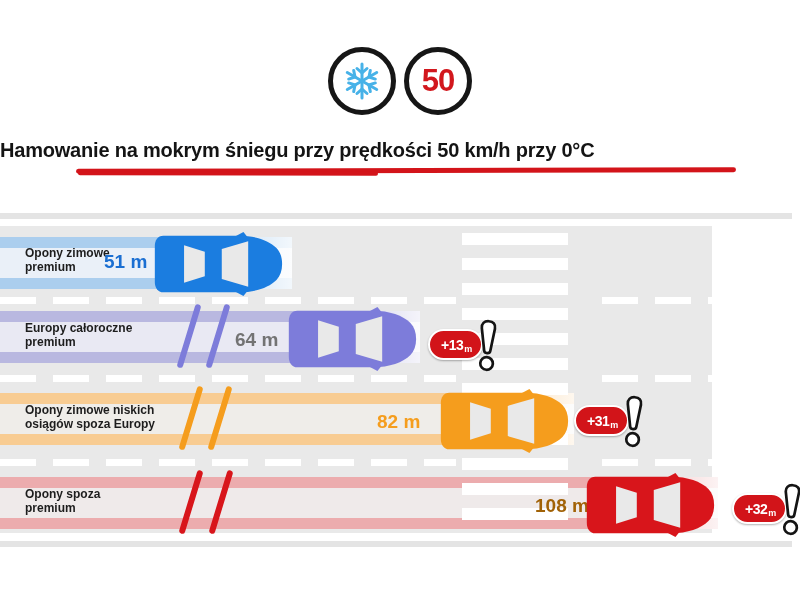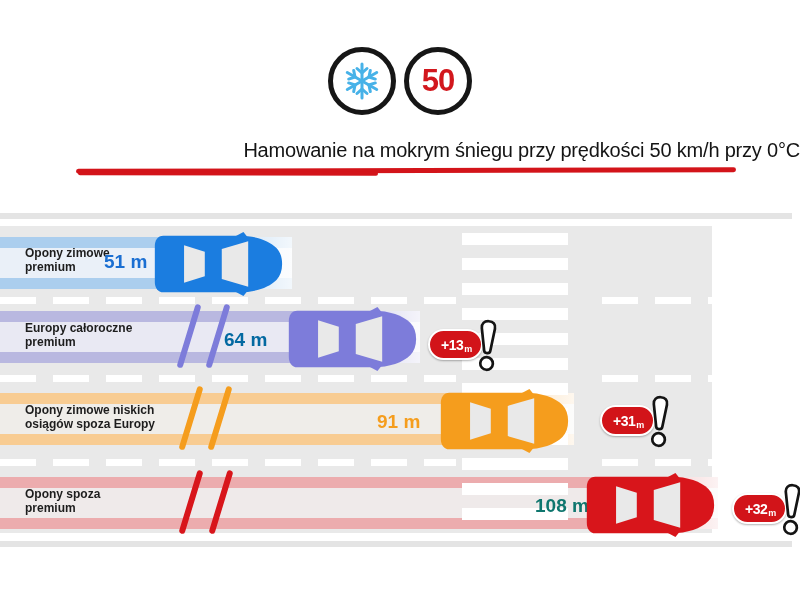--- a/index.html
+++ b/index.html
@@ -5,22 +5,22 @@
   html,body{margin:0;padding:0;background:#fff;}
   .stage{position:relative;width:800px;height:611px;background:#ffffff;overflow:hidden;
          font-family:"Liberation Sans",sans-serif;}
   
   .icon-row{position:absolute;top:47px;left:0;right:0;display:flex;justify-content:center;gap:8px;}
   .circle{width:68px;height:68px;box-sizing:border-box;border:5px solid #161616;border-radius:50%;
           background:#fff;display:flex;align-items:center;justify-content:center;}
   .speed-txt{font-size:31px;font-weight:bold;color:#d2171d;letter-spacing:-1px;}
   .temp-txt{font-size:24px;font-weight:bold;color:#8f8f8f;}
   
-  .title{position:absolute;top:139px;left:0;width:100%;text-align:right;
-         font-size:20px;font-weight:normal;color:#141414;letter-spacing:-0.2px;}
+  .title{position:absolute;top:139px;left:0;width:100%;text-align:left;
+         font-size:20px;font-weight:bold;color:#141414;letter-spacing:-0.2px;}
   .underline{position:absolute;left:76px;top:168px;width:660px;height:5px;background:#d3141a;
              border-radius:3px;transform:rotate(-0.15deg);}
   .underline::after{content:"";position:absolute;left:2px;top:3px;width:300px;height:4px;
              background:#d3141a;border-radius:2px;transform:rotate(0.25deg);}
   
   .strip{position:absolute;left:0;width:792px;height:6px;background:#e4e4e4;}
   .road{position:absolute;left:0;top:226px;width:712px;height:307px;background:#e9e9e9;}
   .zebra{position:absolute;left:462px;top:7px;width:106px;height:298px;z-index:3;
          background:repeating-linear-gradient(180deg,#fff 0 12px,rgba(255,255,255,0) 12px 25px);}
   .dash{position:absolute;height:7px;z-index:2;
@@ -134,21 +134,21 @@
         <div class="mid"></div>
         <div class="edge b"></div>
         <div class="fade"></div>
       </div>
       <div class="slash" style="left: 186px; top: 77px; background: rgb(125, 124, 218);"></div>
       <div class="slash" style="left: 215px; top: 77px; background: rgb(125, 124, 218);"></div>
       <div class="row-label" style="top: 95px;">
         <div>Europy całoroczne</div>
         <div>premium</div>
       </div>
-      <div class="row-value" style="left: 224px; top: 103px; color: #0369a1;">64 m</div>
+      <div class="row-value" style="left: 235px; top: 103px; color: #737373;">64 m</div>
       <div class="car" style="left: 286px; top: 78px; color: rgb(125, 124, 218);"><svg width="132" height="70" viewBox="0 0 140 74">
           <use href="#sym-car"></use>
         </svg></div>
       <div class="badge" style="left: 428px; top: 103px;"><span class="pill">
           <span class="val">+13</span>
           <span class="unit">m</span>
         </span><span class="excl"><svg width="27" height="57" viewBox="0 0 30 62">
             <use href="#sym-excl"></use>
           </svg></span></div>
       <div class="band" style="top: 167px; width: 574px; --stripe: #f8cc92; --mid: #efede9;">
@@ -156,43 +156,43 @@
         <div class="mid"></div>
         <div class="edge b"></div>
         <div class="fade"></div>
       </div>
       <div class="slash" style="left: 188px; top: 159px; background: rgb(245, 157, 29);"></div>
       <div class="slash" style="left: 217px; top: 159px; background: rgb(245, 157, 29);"></div>
       <div class="row-label" style="top: 177px;">
         <div>Opony zimowe niskich</div>
         <div>osiągów spoza Europy</div>
       </div>
-      <div class="row-value" style="left: 377px; top: 185px; color: rgb(245, 157, 29);">91 m</div>
+      <div class="row-value" style="left: 377px; top: 185px; color: rgb(245, 157, 29);">82 m</div>
       <div class="car" style="left: 438px; top: 160px; color: rgb(245, 157, 29);"><svg width="132" height="70" viewBox="0 0 140 74">
           <use href="#sym-car"></use>
         </svg></div>
-      <div class="badge" style="left: 600px; top: 179px;"><span class="pill">
+      <div class="badge" style="left: 574px; top: 179px;"><span class="pill">
           <span class="val">+31</span>
           <span class="unit">m</span>
         </span><span class="excl"><svg width="27" height="57" viewBox="0 0 30 62">
             <use href="#sym-excl"></use>
           </svg></span></div>
       <div class="band" style="top: 251px; width: 718px; --stripe: #ecacae; --mid: #efeaea;">
         <div class="edge t"></div>
         <div class="mid"></div>
         <div class="edge b"></div>
         <div class="fade"></div>
       </div>
       <div class="slash" style="left: 188px; top: 243px; background: rgb(216, 21, 27);"></div>
       <div class="slash" style="left: 218px; top: 243px; background: rgb(216, 21, 27);"></div>
       <div class="row-label" style="top: 261px;">
         <div>Opony spoza</div>
         <div>premium</div>
       </div>
-      <div class="row-value" style="left: 535px; top: 269px; color: #0f766e;">108 m</div>
+      <div class="row-value" style="left: 535px; top: 269px; color: #a16207;">108 m</div>
       <div class="car" style="left: 584px; top: 244px; color: rgb(216, 21, 27);"><svg width="132" height="70" viewBox="0 0 140 74">
           <use href="#sym-car"></use>
         </svg></div>
       <div class="badge" style="left: 732px; top: 267px;"><span class="pill">
           <span class="val">+32</span>
           <span class="unit">m</span>
         </span><span class="excl"><svg width="27" height="57" viewBox="0 0 30 62">
             <use href="#sym-excl"></use>
           </svg></span></div>
     </div>

